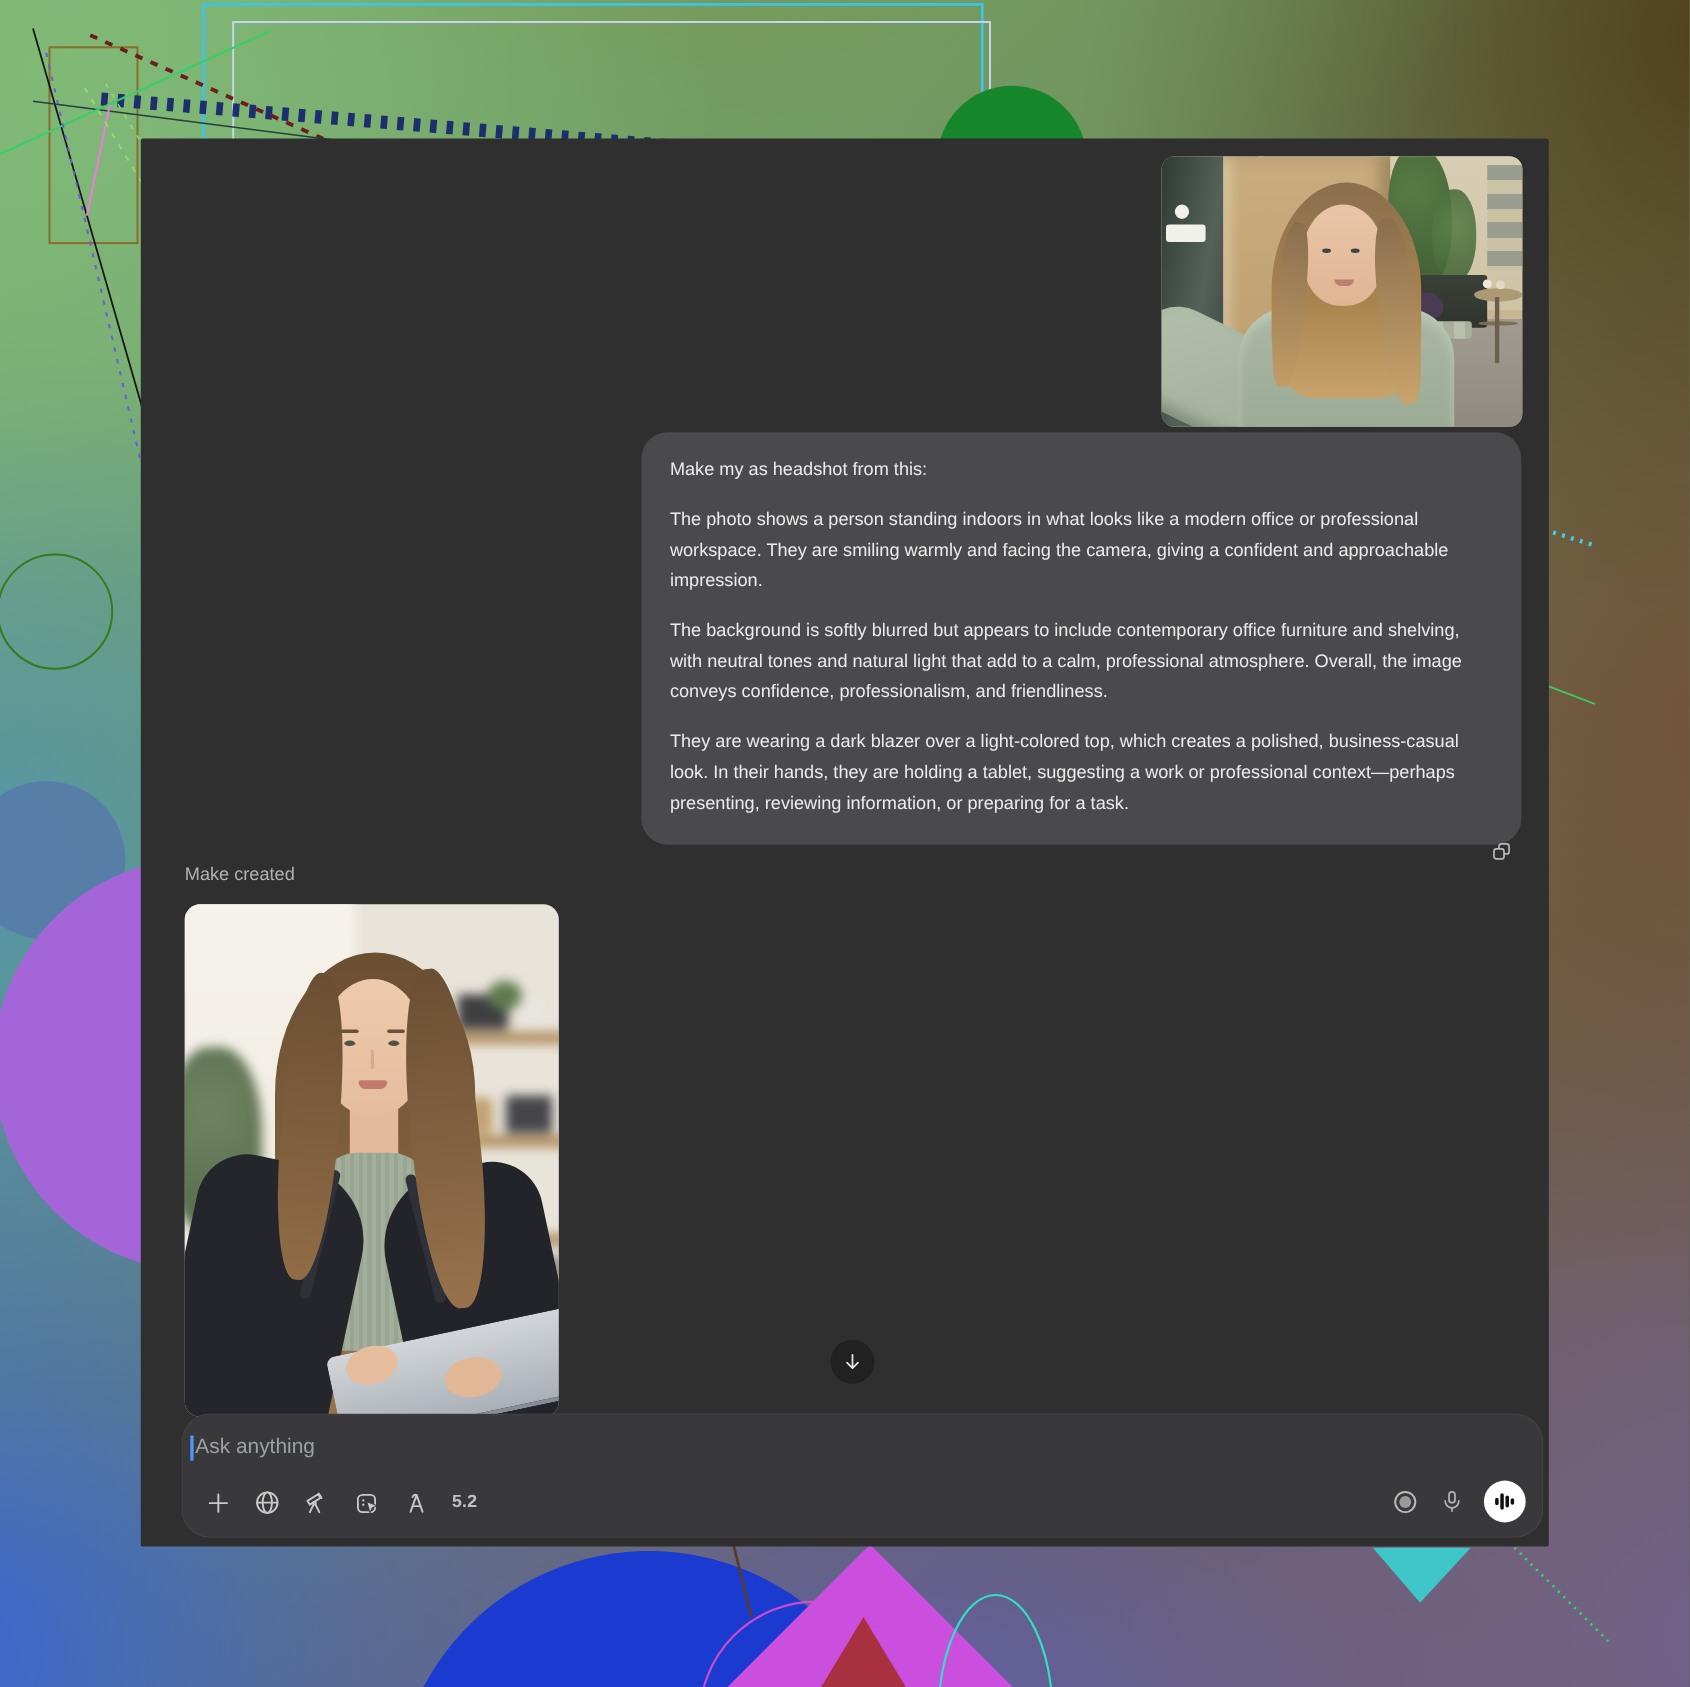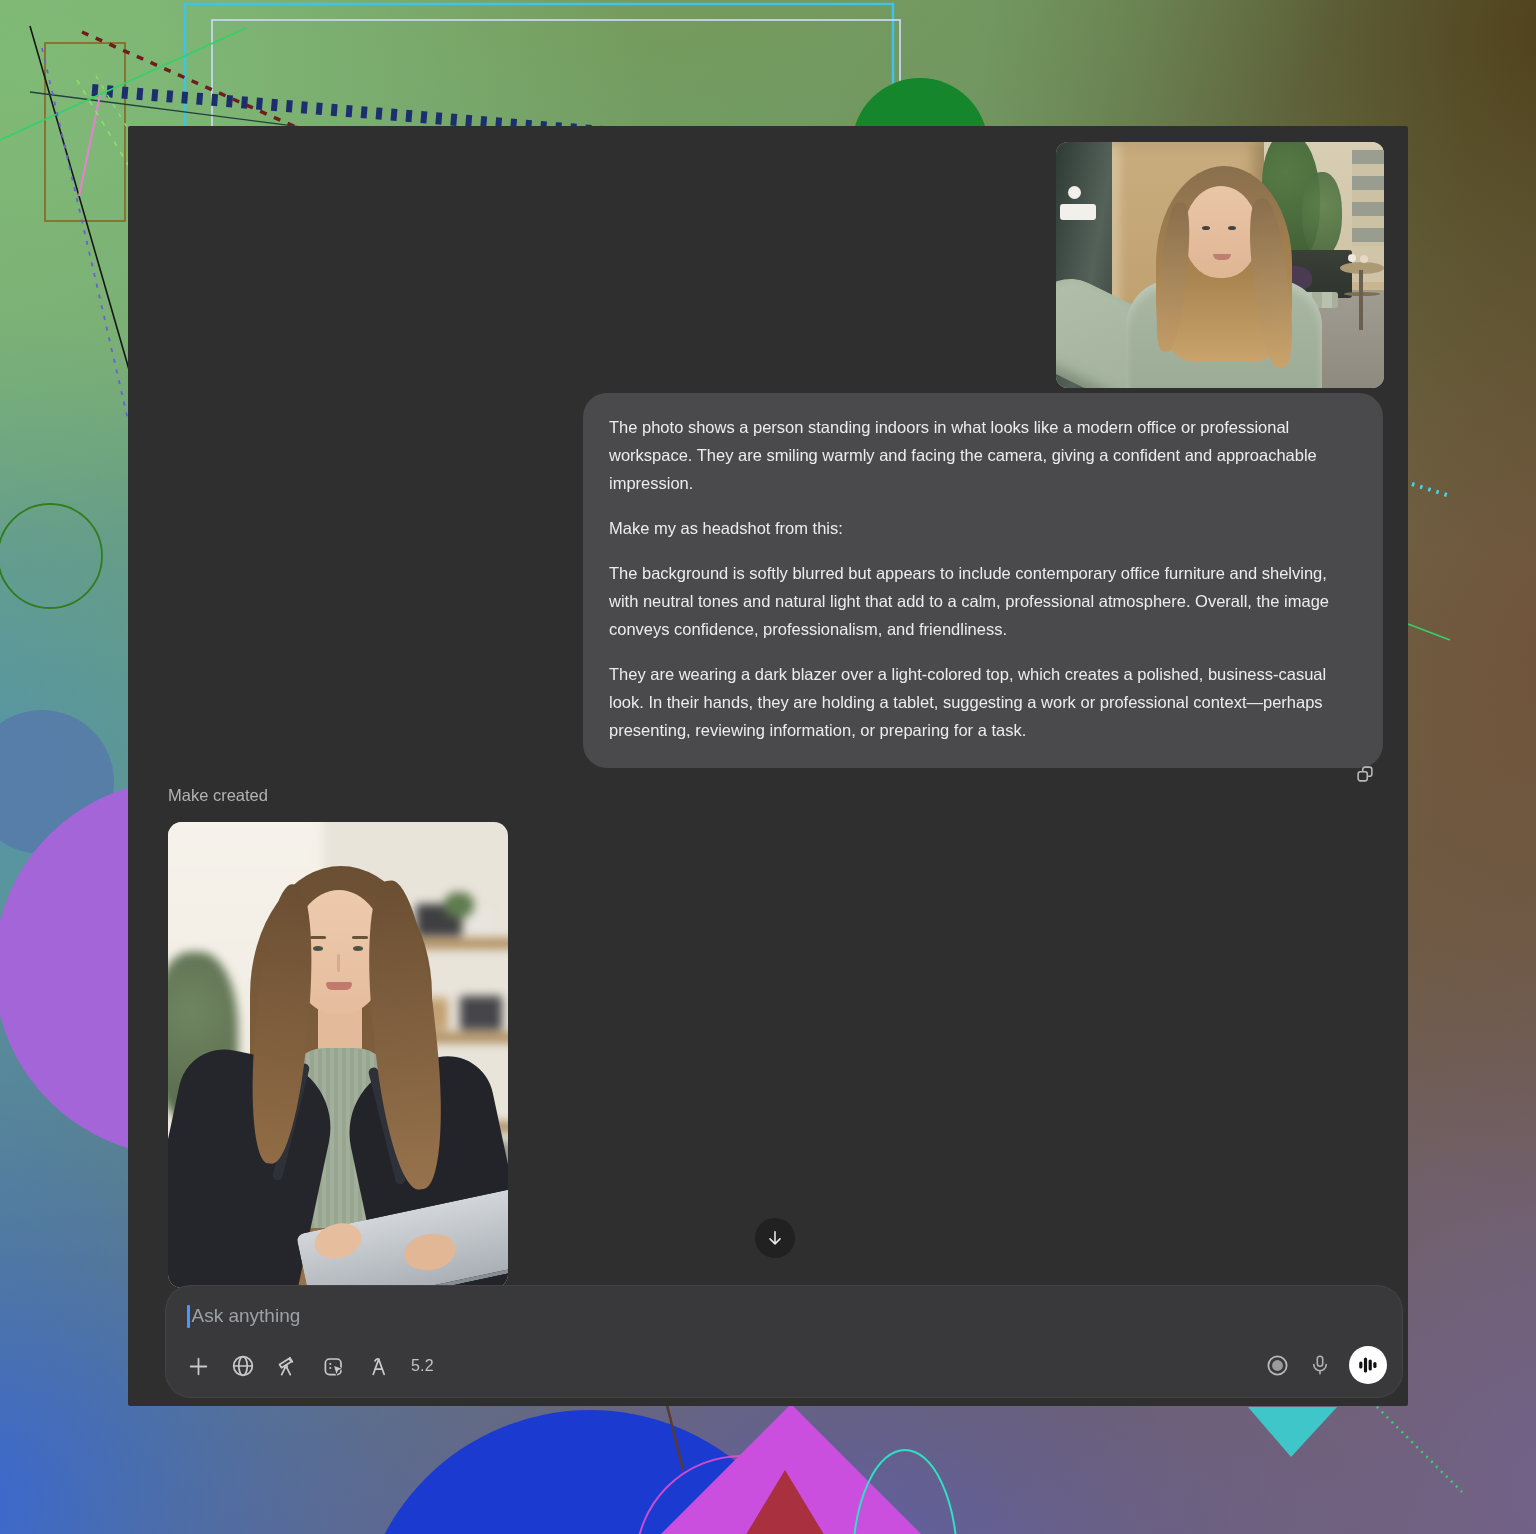--- a/index.html
+++ b/index.html
@@ -60,34 +60,34 @@
   .scroll-btn{
     position:absolute;left:627px;top:1092px;width:40px;height:40px;border-radius:50%;
     background:#212121;border:none;cursor:pointer;display:flex;align-items:center;justify-content:center;padding:0;
   }
   
   .composer{
     position:absolute;left:37px;top:1159px;width:1238px;height:113px;box-sizing:border-box;
     background:#39393b;border:1px solid rgba(255,255,255,.05);border-radius:26px;z-index:5;
   }
   .composer-input{
-    position:absolute;left:21px;top:17px;right:220px;height:26px;
+    position:absolute;left:7px;top:17px;right:220px;height:26px;
     display:flex;align-items:center;cursor:text;
   }
   .caret{width:2.5px;height:23px;background:#4b96ff;margin-right:2px;border-radius:1px;}
   .placeholder{color:#9da1a6;font-size:19px;}
   .tools{
     position:absolute;left:18px;bottom:17px;display:flex;align-items:center;gap:17px;
   }
   .tool-btn{
     width:28px;height:28px;display:flex;align-items:center;justify-content:center;
     background:transparent;border:none;padding:0;cursor:pointer;color:#c9c9c9;
   }
   .model-chip{
-    color:#c2c2c2;font-size:16px;font-weight:400;letter-spacing:.2px;cursor:pointer;
+    color:#c2c2c2;font-size:16px;font-weight:700;letter-spacing:.2px;cursor:pointer;
     background:transparent;border:none;padding:0 2px;
   }
   .right-controls{
     position:absolute;right:15px;bottom:13px;display:flex;align-items:center;gap:15px;
   }
   .icon-btn{background:transparent;border:none;padding:0;cursor:pointer;width:28px;height:28px;
     display:flex;align-items:center;justify-content:center;}
   .voice-btn{
     width:38px;height:38px;border-radius:50%;background:#ffffff;border:none;cursor:pointer;
     display:flex;align-items:center;justify-content:center;padding:0;
@@ -158,22 +158,22 @@
     <div class="abs" style="left:146px;top:118px;width:40px;height:34px;background:#ddb394;"></div>
     <div class="abs" style="left:100px;top:24px;width:136px;height:196px;background:linear-gradient(180deg,#8a6f4e 0%,#a8844f 55%,#c9a36b 100%);border-radius:52% 52% 30% 30%;"></div>
     <div class="abs" style="left:128px;top:44px;width:74px;height:92px;background:linear-gradient(180deg,#e9c5a7,#e0b694);border-radius:50% 50% 46% 46%;"></div>
     <div class="abs" style="left:146px;top:84px;width:8px;height:4px;border-radius:50%;background:#42423e;box-shadow:26px 0 0 #42423e;"></div>
     <div class="abs" style="left:157px;top:112px;width:18px;height:6px;border-radius:0 0 10px 10px;background:#bd7f70;"></div>
     <div class="abs" style="left:104px;top:60px;width:26px;height:150px;background:linear-gradient(180deg,#8a6f4e,#c29c66);border-radius:40%;transform:rotate(6deg);"></div>
     <div class="abs" style="left:198px;top:56px;width:34px;height:170px;background:linear-gradient(180deg,#8a6f4e,#c9a36b);border-radius:42%;transform:rotate(-7deg);"></div>
   </div>
 
   <div class="bubble">
+    <p>Make my as headshot from this:</p>
     <p>The photo shows a person standing indoors in what looks like a modern office or professional workspace. They are smiling warmly and facing the camera, giving a confident and approachable impression.</p>
-    <p>Make my as headshot from this:</p>
     <p>The background is softly blurred but appears to include contemporary office furniture and shelving, with neutral tones and natural light that add to a calm, professional atmosphere. Overall, the image conveys confidence, professionalism, and friendliness.</p>
     <p>They are wearing a dark blazer over a light-colored top, which creates a polished, business-casual look. In their hands, they are holding a tablet, suggesting a work or professional context—perhaps presenting, reviewing information, or preparing for a task.</p>
   </div>
 
   <button class="copy-btn" title="">
     <span>
       <svg width="22" height="22" viewBox="0 0 24 24" fill="none" stroke="#b9b9b9" stroke-width="1.7" stroke-linejoin="round">
         <rect x="9.5" y="4.5" width="10" height="10" rx="2.5"></rect>
         <rect x="4.5" y="9.5" width="10" height="10" rx="2.5" fill="#2f2f30"></rect>
       </svg>

